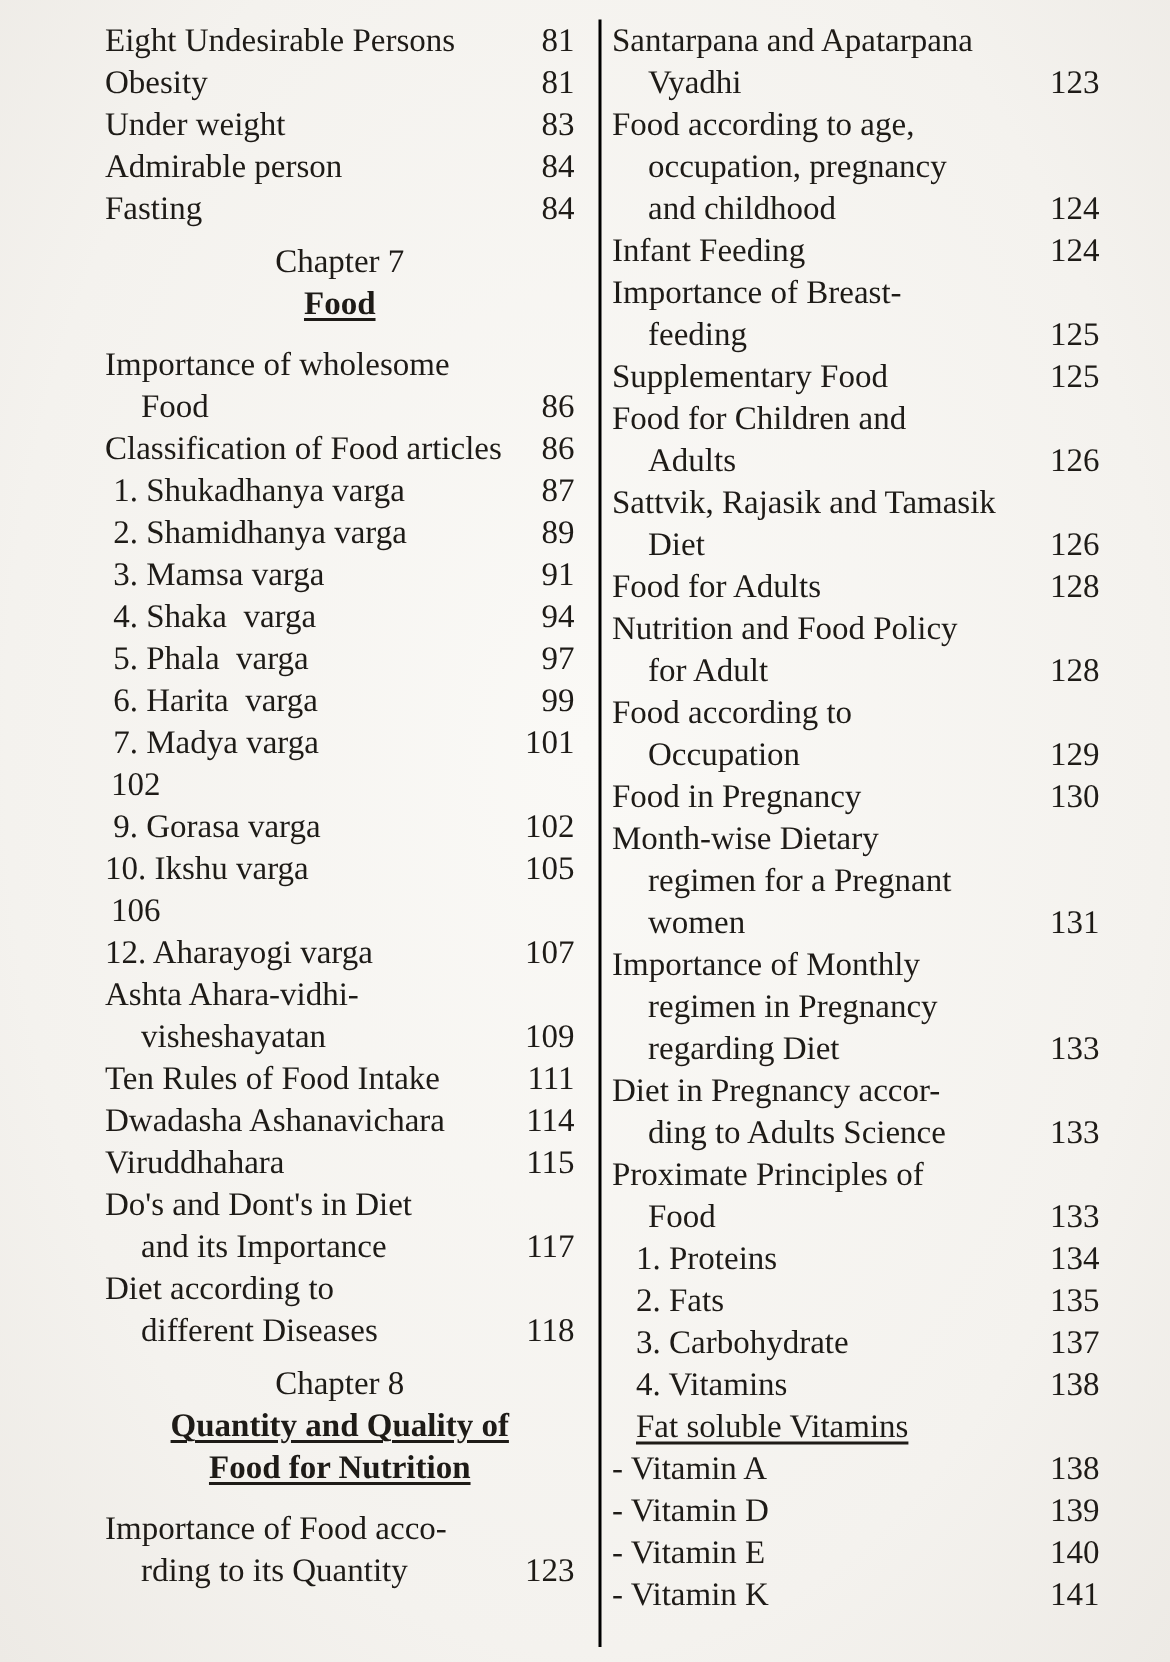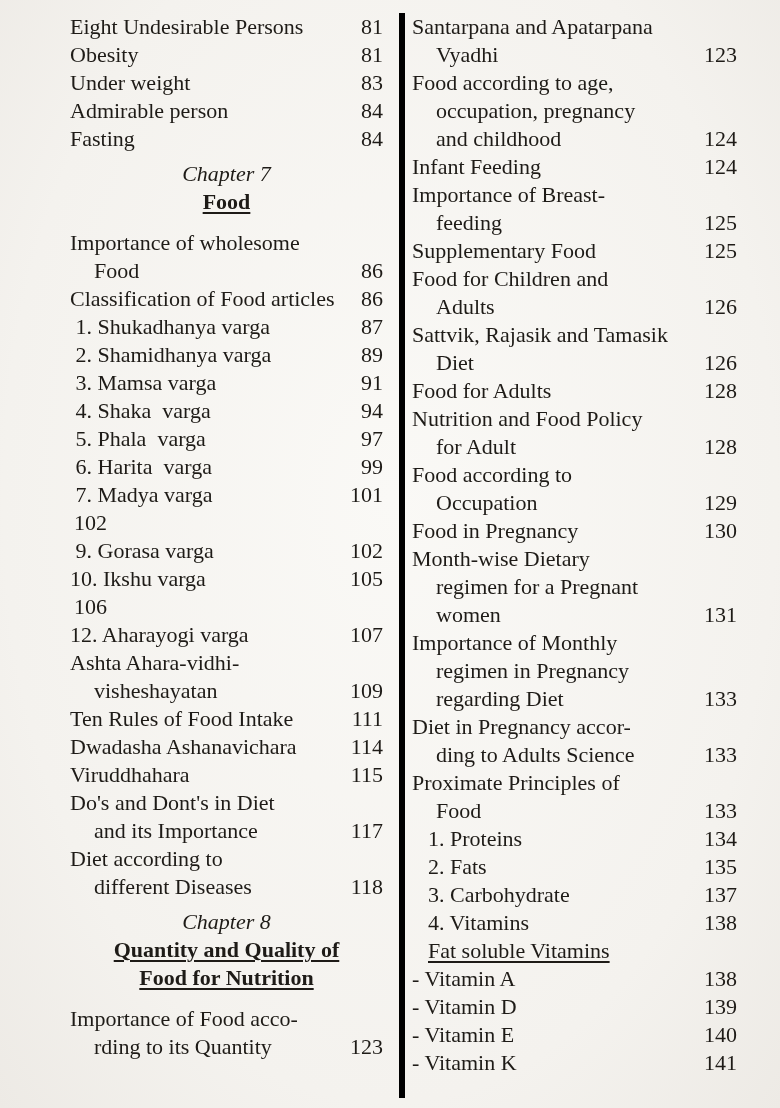--- a/index.html
+++ b/index.html
@@ -26,21 +26,21 @@
   .col {
     display: flex;
     flex-direction: column;
   }
   .col-left {
     width: 313px;
     padding-right: 16px;
   }
   .col-right {
     width: 325px;
-    border-left: 6px solid #000000;
+    border-left: 2px solid #000000;
     padding-left: 7px;
   }
   .row {
     display: flex;
     align-items: flex-end;
   }
   .row .label {
     flex: 1;
     white-space: pre-wrap;
     padding-left: 24px;
@@ -50,21 +50,20 @@
     padding-left: 40px;
     text-indent: -24px;
   }
   .row .page {
     margin-left: 4px;
     white-space: nowrap;
   }
   .row.chapter {
     display: block;
     text-align: center;
-    font-style: italic;
     margin-top: 7px;
   }
   .row.chapter .label {
     padding-left: 0;
     text-indent: 0;
   }
   .row.title {
     display: block;
     text-align: center;
     font-weight: bold;

